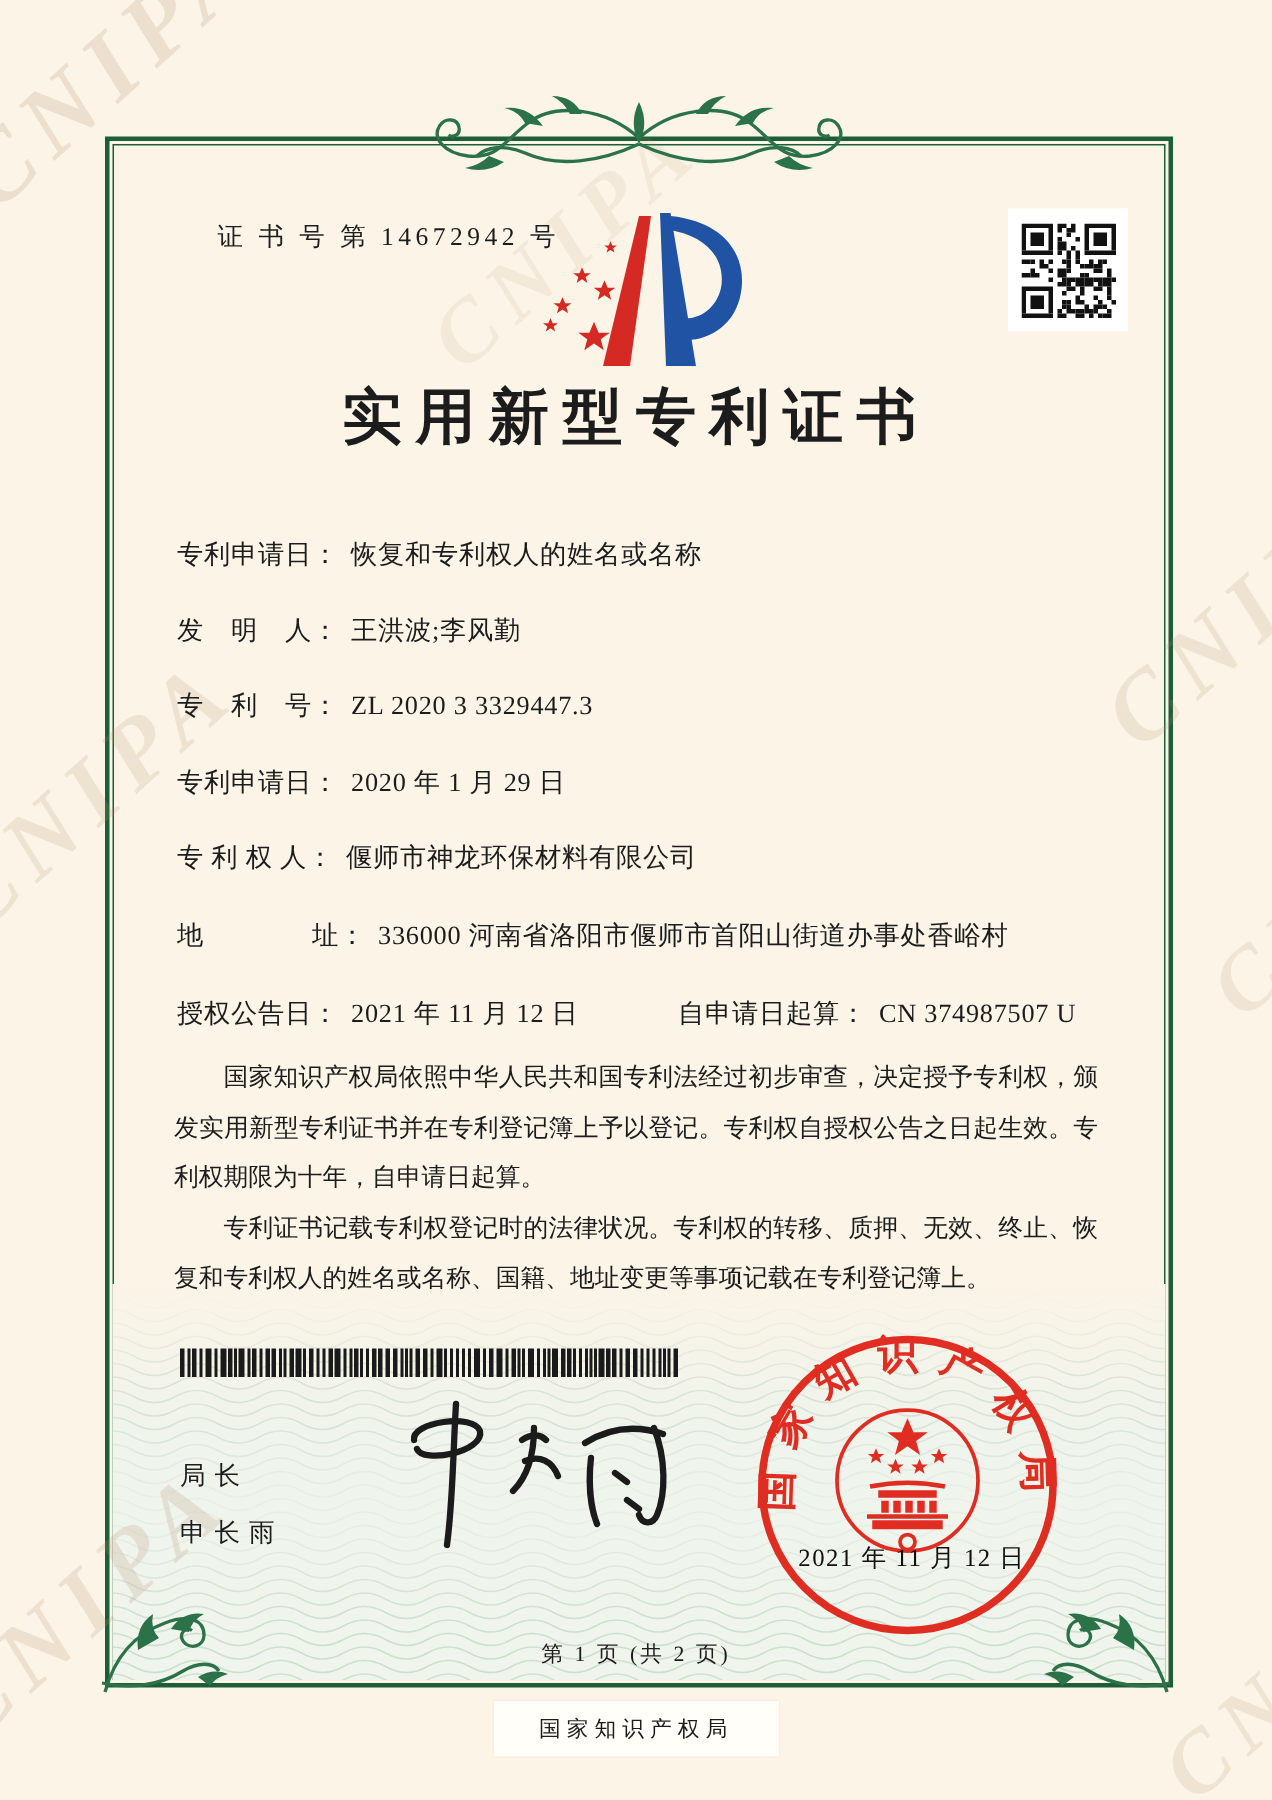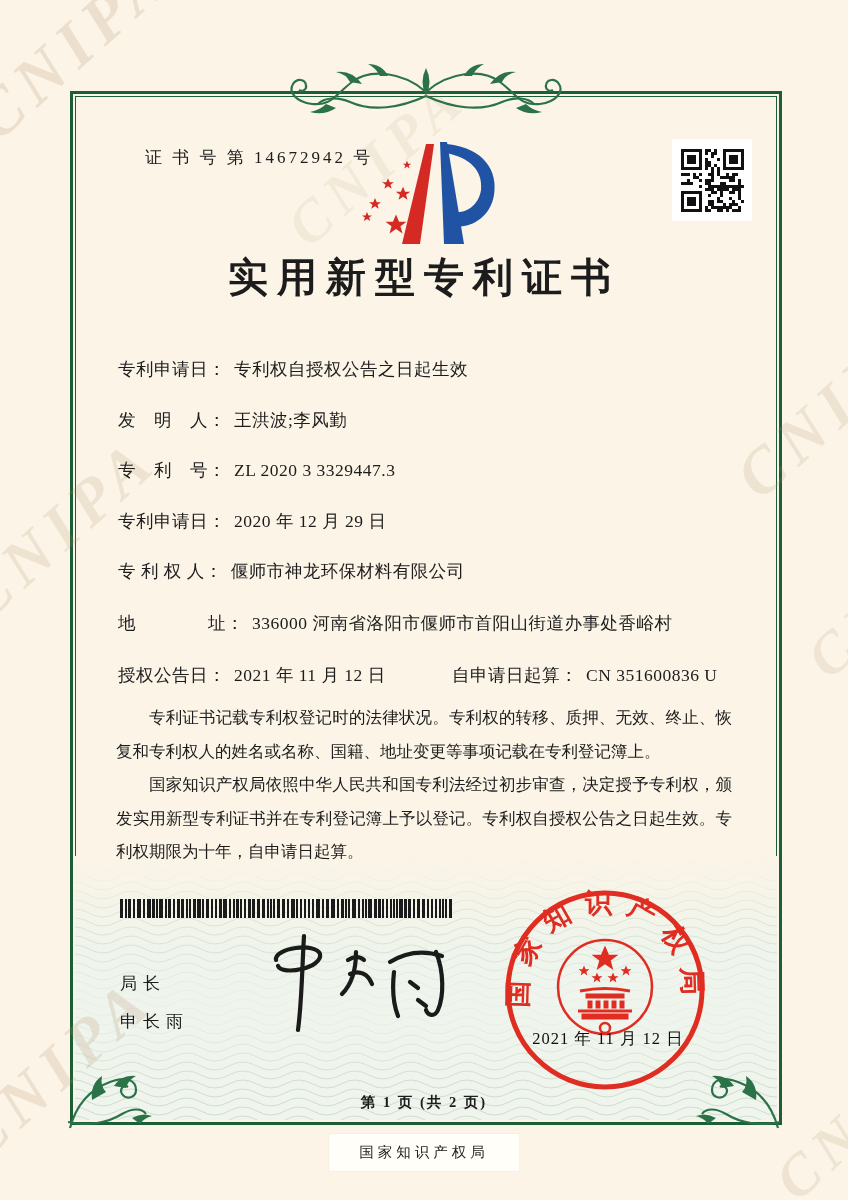--- a/index.html
+++ b/index.html
@@ -54,21 +54,21 @@
   
   .sig-title{left:120px;top:972px;font-size:17px;letter-spacing:6px;z-index:6;text-align:right;}
   .sig-name{left:120px;top:1010px;font-size:17px;letter-spacing:6px;z-index:6;}
   .signature{left:252px;top:926px;z-index:6;}
   
   .seal{left:500px;top:885px;z-index:7;opacity:.95;}
   .seal-date{
     left:520px;top:1028px;width:176px;text-align:center;font-size:16.5px;
     letter-spacing:1px;color:#101010;z-index:8;white-space:nowrap;
   }
-  .pageno{left:0;top:1093px;width:848px;text-align:center;font-size:14.5px;letter-spacing:2px;z-index:6;font-weight:bold;}
+  .pageno{left:0;top:1093px;width:848px;text-align:center;font-size:14.5px;letter-spacing:2px;z-index:6;}
   .footer-note{
     left:50%;top:1134px;transform:translateX(-50%);
     background:#fffef9;padding:9px 30px;font-size:14.5px;letter-spacing:4px;z-index:6;
     box-shadow:0 0 0 1px rgba(0,0,0,0.02);
   }
   
   .orn{z-index:4;}
   .orn path{stroke:var(--flourish-green,#2b7248);stroke-width:2.2;fill:none;}
   .orn path.leaf{fill:var(--flourish-green,#2b7248);stroke:none;}
   .qrbox{left:672px;top:139px;width:80px;height:82px;background:#fff;z-index:5;
@@ -307,46 +307,46 @@
       <rect x="0" y="60" width="21" height="3" fill="#111"></rect>
       <rect x="0" y="45" width="3" height="15" fill="#111"></rect>
       <rect x="18" y="45" width="3" height="15" fill="#111"></rect>
       <rect x="6" y="48" width="9" height="9" fill="#111"></rect>
     </svg>
 </div>
 
 <div class="abs title">实用新型专利证书</div>
 
 <div class="abs row" style="top:357px">
-  <span class="lbl">专利申请日：</span><span class="val">专利权自授权公告之日起生效</span>
+  <span class="lbl">专利申请日：</span><span class="val">恢复和专利权人的姓名或名称</span>
 </div>
 <div class="abs row" style="top:408px">
   <span class="lbl">发　明　人：</span><span class="val">王洪波;李风勤</span>
 </div>
 <div class="abs row" style="top:458px">
   <span class="lbl">专　利　号：</span><span class="val">ZL 2020 3 3329447.3</span>
 </div>
 <div class="abs row" style="top:509px">
-  <span class="lbl">专利申请日：</span><span class="val">2020 年 12 月 29 日</span>
+  <span class="lbl">专利申请日：</span><span class="val">2020 年 1 月 29 日</span>
 </div>
 <div class="abs row" style="top:559px">
   <span class="lbl">专 利 权 人：</span><span class="val">偃师市神龙环保材料有限公司</span>
 </div>
 <div class="abs row" style="top:611px">
   <span class="lbl">地　　　　址：</span><span class="val">336000 河南省洛阳市偃师市首阳山街道办事处香峪村</span>
 </div>
 
 <div class="abs row" style="top:663px">
   <span>授权公告日：</span><span class="val">2021 年 11 月 12 日</span>
-  <span class="grant-no"><span>自申请日起算：</span><span class="val">CN 351600836 U</span></span>
+  <span class="grant-no"><span>自申请日起算：</span><span class="val">CN 374987507 U</span></span>
 </div>
 
 <div class="abs bodytext">
+  <p>国家知识产权局依照中华人民共和国专利法经过初步审查，决定授予专利权，颁发实用新型专利证书并在专利登记簿上予以登记。专利权自授权公告之日起生效。专利权期限为十年，自申请日起算。</p>
   <p>专利证书记载专利权登记时的法律状况。专利权的转移、质押、无效、终止、恢复和专利权人的姓名或名称、国籍、地址变更等事项记载在专利登记簿上。</p>
-  <p>国家知识产权局依照中华人民共和国专利法经过初步审查，决定授予专利权，颁发实用新型专利证书并在专利登记簿上予以登记。专利权自授权公告之日起生效。专利权期限为十年，自申请日起算。</p>
 </div>
 
 <div id="barcode" class="abs">
     <span style="width: 3px; margin-right: 2px;"></span>
     <span style="width: 2px; margin-right: 1px;"></span>
     <span style="width: 3px; margin-right: 2px;"></span>
     <span style="width: 2px; margin-right: 2px;"></span>
     <span style="width: 4px; margin-right: 2px;"></span>
     <span style="width: 2px; margin-right: 2px;"></span>
     <span style="width: 4px; margin-right: 1px;"></span>

